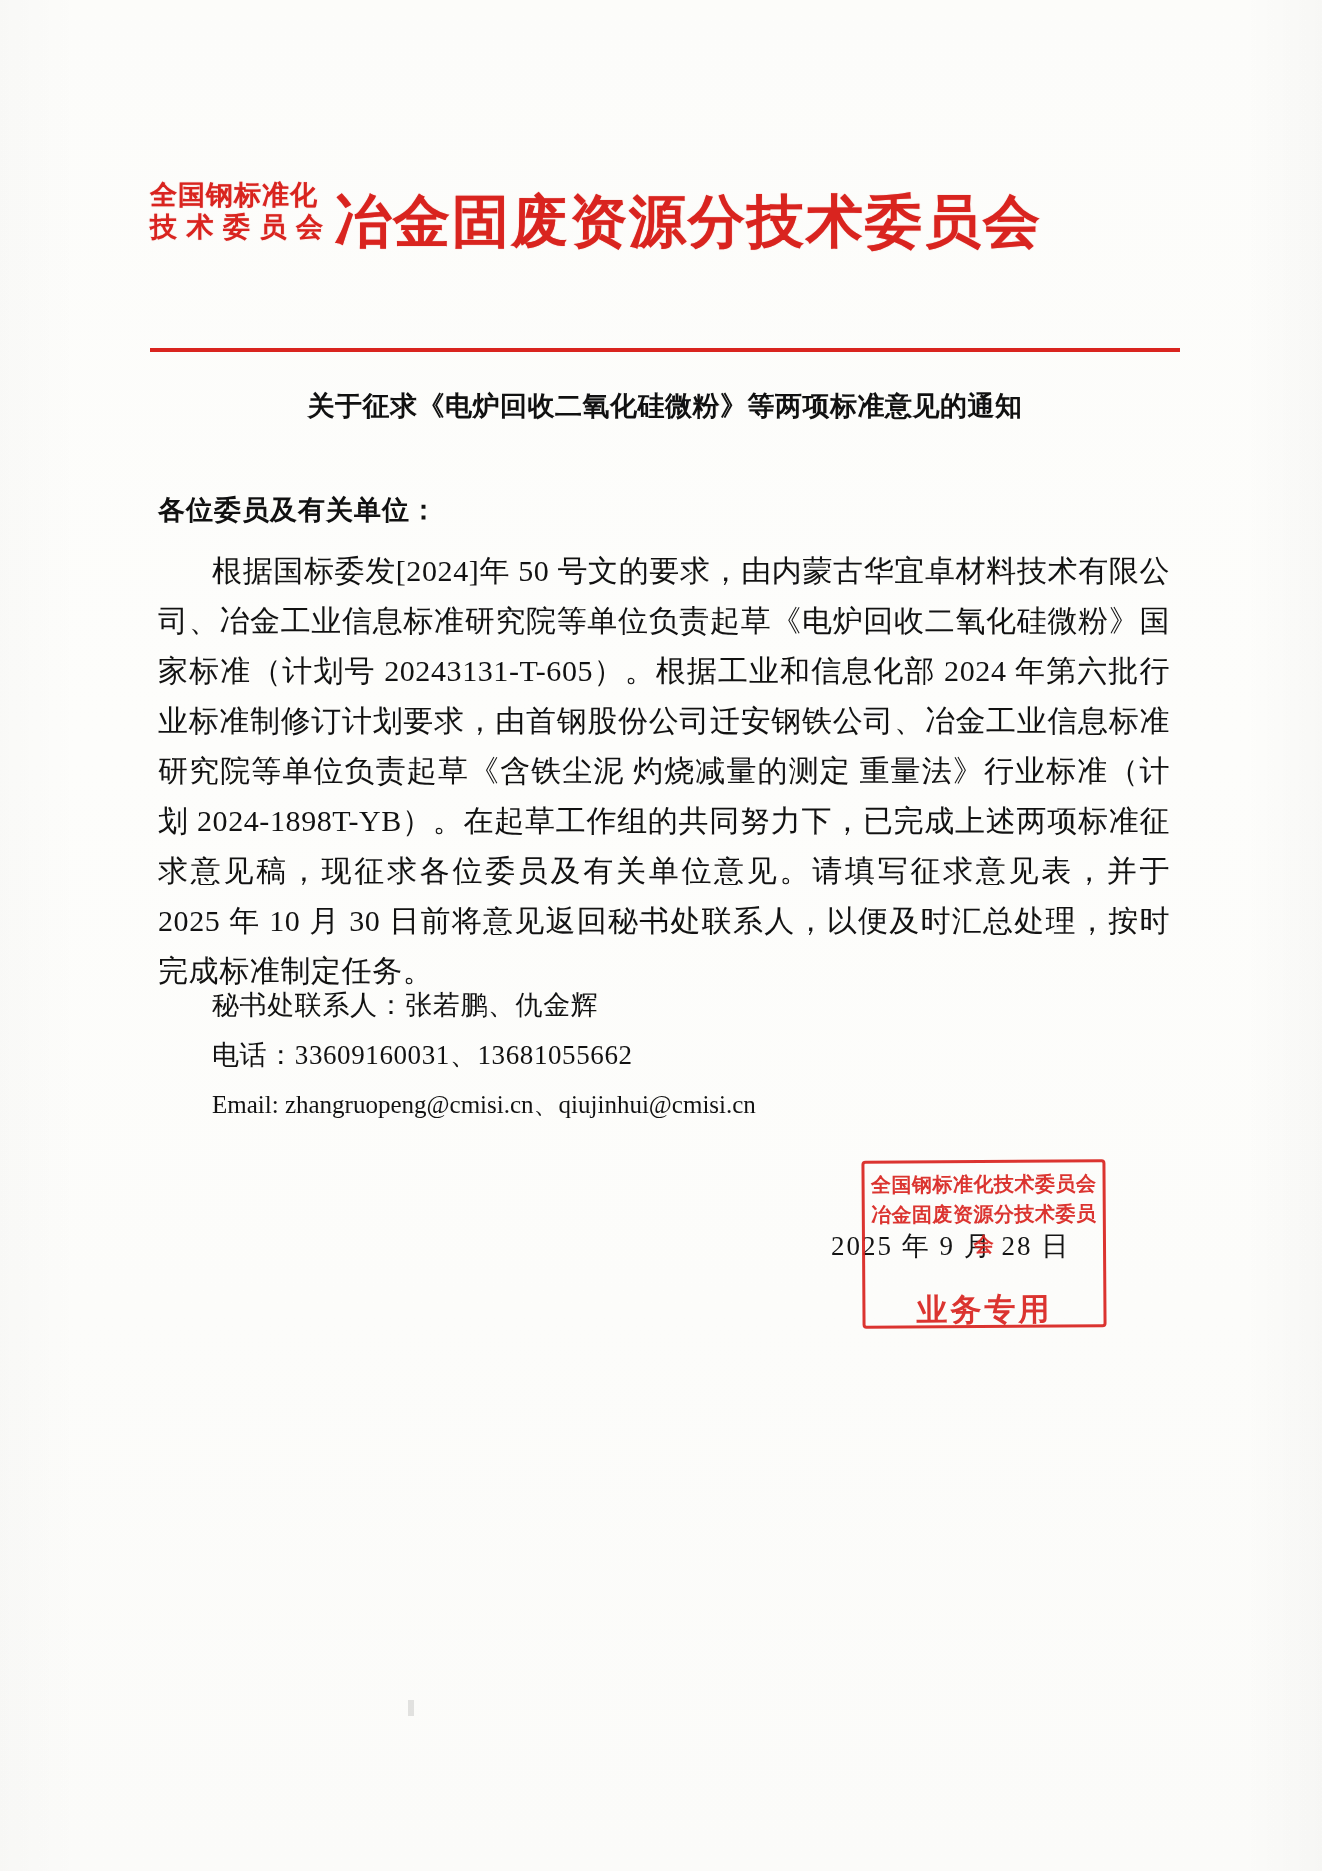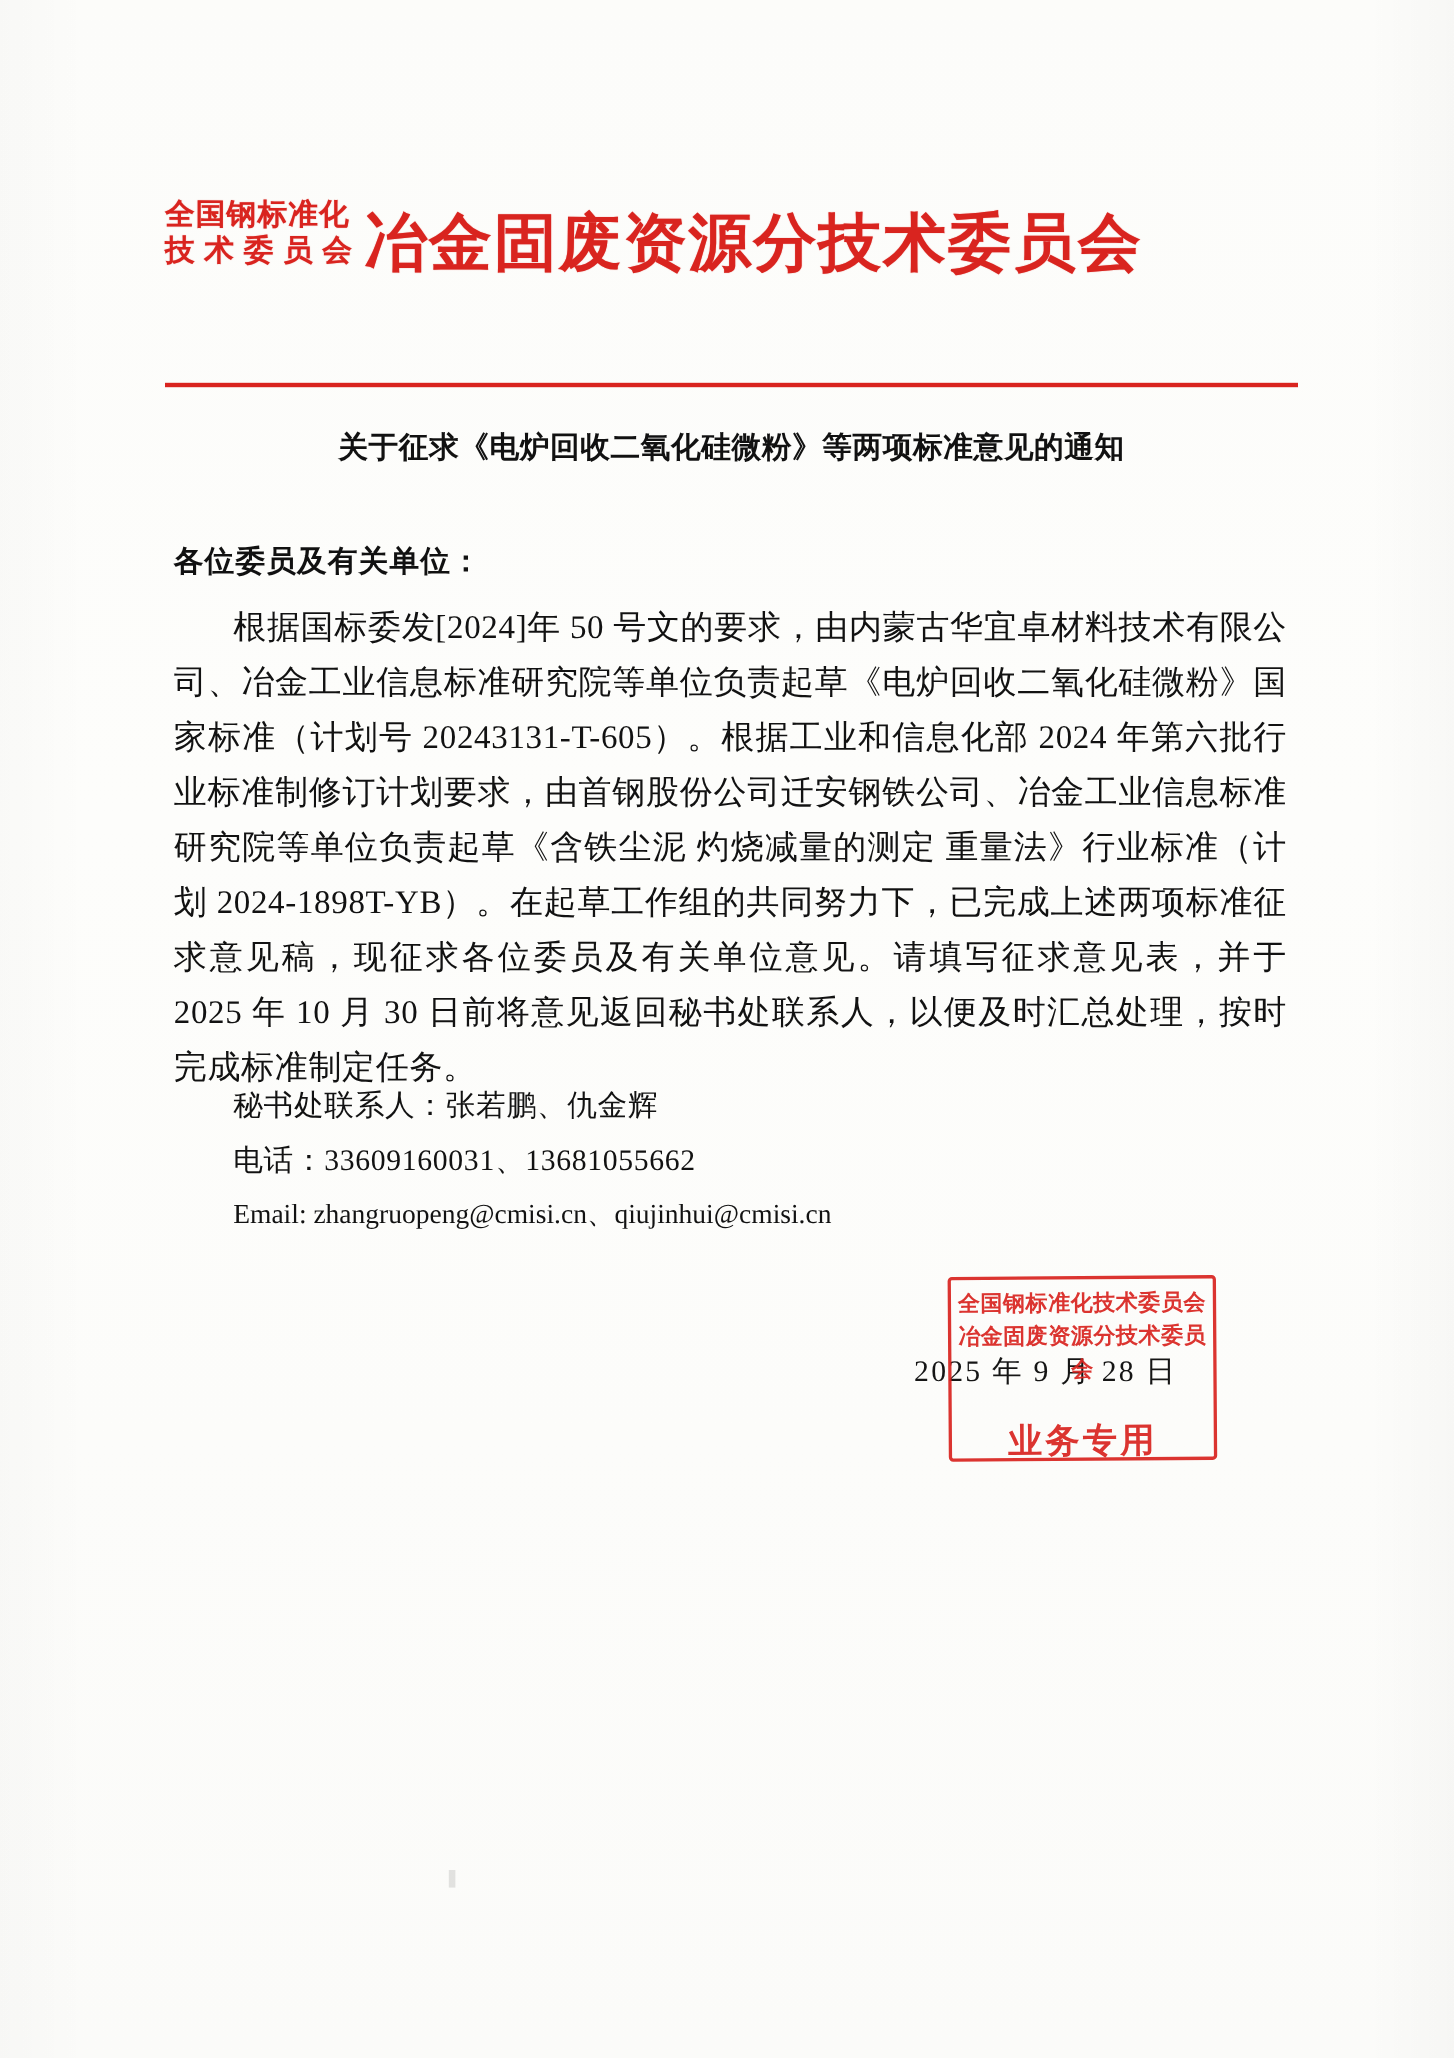--- a/index.html
+++ b/index.html
@@ -49,21 +49,21 @@
   .letterhead {
     position: absolute;
     left: 0;
     top: 180px;
     width: 1030px;
     display: flex;
     align-items: flex-end;
     color: #d9241f;
   }
   .lh-small {
-    font-family: Liberation Serif, serif;
+    font-family: Liberation Sans, sans-serif;
     font-weight: bold;
     font-size: 27px;
     line-height: 1.18;
     letter-spacing: 1px;
     white-space: pre-line;
     padding-bottom: 6px;
     text-shadow: 0 0 1px rgba(217,36,31,0.5);
   }
   .lh-big {
     font-family: "DejaVu Sans", sans-serif;

